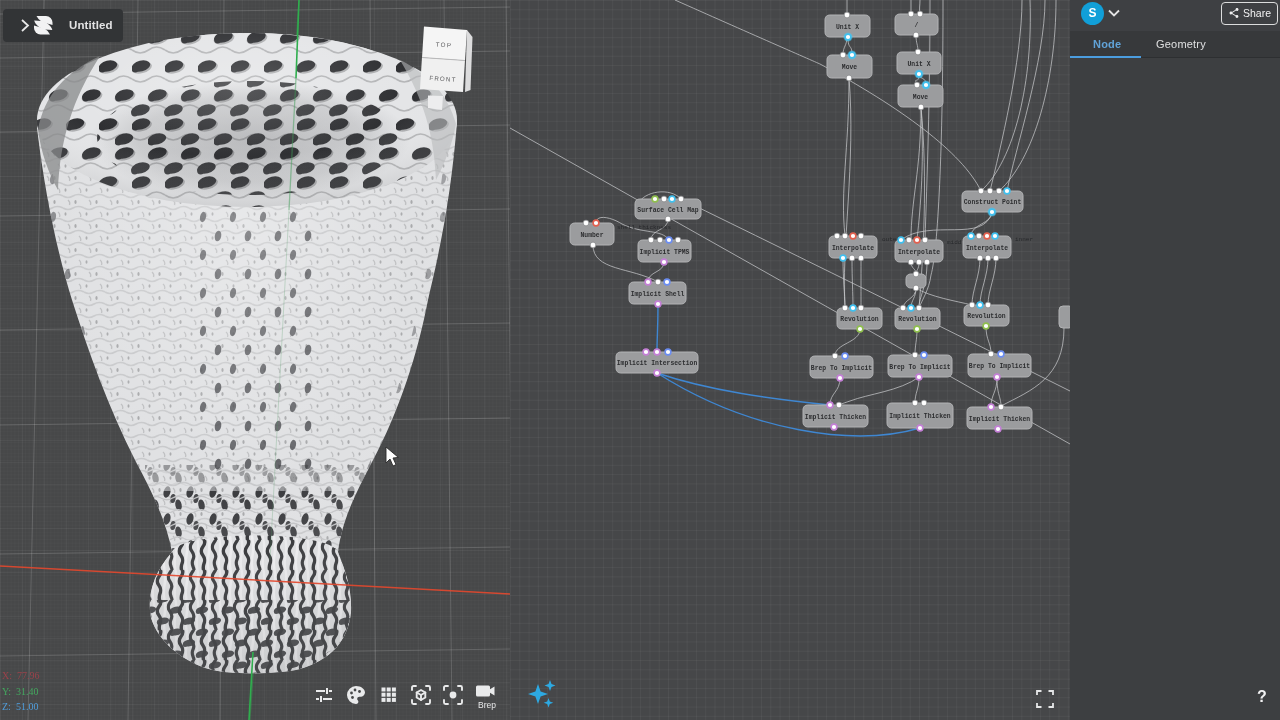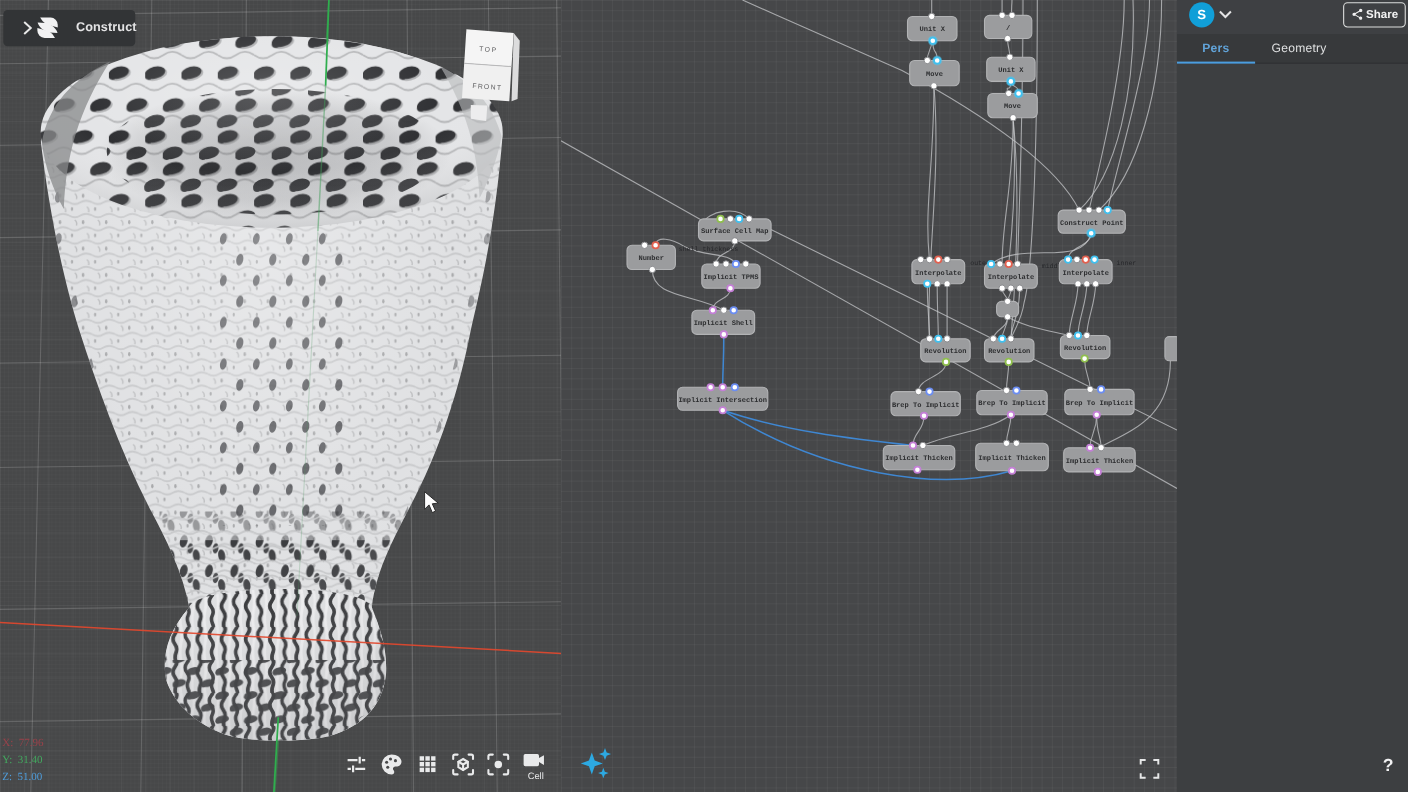--- a/index.html
+++ b/index.html
@@ -20,21 +20,21 @@
 #ptop{position:absolute;left:0;top:0;width:210px;height:31px;background:#3e4043}
 #ptabs{position:absolute;left:0;top:31px;width:210px;height:27px;background:#37393b;border-bottom:1px solid #2d2f31}
 #pbody{position:absolute;left:0;top:58px;width:210px;height:662px;background:#3d3f41}
 .tab{position:absolute;top:0;height:26px;line-height:27px;font-size:11px;letter-spacing:.2px}
 #tabnode{left:23px;width:24px;color:#61a3d8;font-weight:bold}
 #tabgeo{left:86px;color:#dfe0e1;font-weight:normal}
 #tabline{position:absolute;left:0;top:25px;width:71px;height:2px;background:#4b9ddf}
 #avatar{position:absolute;left:1081px;top:2px;width:23px;height:23px;border-radius:50%;background:#119fd8;color:#fff;
  font-size:12px;font-weight:bold;text-align:center;line-height:23px}
 #sharebtn{position:absolute;left:1221px;top:2px;width:57px;height:23px;border:1.5px solid #dcdddd;border-radius:4px;color:#f2f2f3;
- font-size:10.5px;font-weight:bold;line-height:20px;text-align:right;padding-right:6px}
+ font-size:10.5px;font-weight:normal;line-height:20px;text-align:right;padding-right:6px}
 #titlebar{position:absolute;left:3px;top:9px;width:120px;height:33px;background:#323436;border-radius:4px;color:#e3e3e4}
 #titlebar .t{position:absolute;left:66px;top:10px;font-size:11.5px;font-weight:bold;letter-spacing:.1px}
 #coords{position:absolute;left:2px;top:668px;font-size:10px;line-height:15.5px;font-family:Liberation Serif, serif}
 #helpq{position:absolute;left:1257px;top:688px;color:#f2f2f3;font-size:16px;font-weight:bold}
 .toolico{position:absolute;top:683px}
 #persw{position:absolute;left:474px;top:700px;color:#e8e9ea;font-size:8.5px;text-align:center;width:26px}
 </style></head>
 <body>
 <div id="stage">
 <div id="viewport">
@@ -176,21 +176,21 @@
 </svg>
 <div id="titlebar">
 <svg width="120" height="33" style="position:absolute;left:0;top:0">
 <path d="M19,11 l6,5.5 -6,5.5" stroke="#e8e8e8" stroke-width="1.8" fill="none"></path>
 <g transform="translate(31,7)">
 <path d="M2.5,0 H12 a6.5,6.5 0 0 1 6.5,6.5 V9 L8,6 a14,14 0 0 1 -5.5,-6 Z" fill="#f2f2f3"></path>
 <path d="M16,18.5 H6.5 A6.5,6.5 0 0 1 0,12 V9.5 L10.5,12.5 a14,14 0 0 1 5.5,6 Z" fill="#f2f2f3"></path>
 <path d="M0.2,4.5 C1.5,9 6,12.5 11,13.5 L18.3,14 C17,9.5 12.5,6 7.5,5 Z" fill="#f2f2f3"></path>
 </g>
 </svg>
-<div class="t">Construct</div>
+<div class="t">Untitled</div>
 </div>
 <div id="coords">
 <div style="color:#a8404a;opacity:.85">X:&nbsp; 77.96</div>
 <div style="color:#43a85f">Y:&nbsp; 31.40</div>
 <div style="color:#4f9ddb">Z:&nbsp; 51.00</div>
 </div>
 <svg class="toolico" style="left:312px" width="24" height="24" viewBox="0 0 24 24">
         <g stroke="#e9eaeb" stroke-width="2" fill="none">
           <line x1="4" y1="8" x2="13" y2="8"></line>
           <line x1="17" y1="8" x2="20" y2="8"></line>
@@ -235,21 +235,21 @@
           <path d="M3,7 V4.5 A1.5,1.5 0 0 1 4.5,3 H7"></path>
           <path d="M17,3 h2.5 A1.5,1.5 0 0 1 21,4.5 V7"></path>
           <path d="M21,17 v2.5 A1.5,1.5 0 0 1 19.5,21 H17"></path>
           <path d="M7,21 H4.5 A1.5,1.5 0 0 1 3,19.5 V17"></path>
         </g>
         <circle cx="12" cy="12" r="3.4" fill="#e9eaeb"></circle>
       </svg>
 <svg class="toolico" style="left:474px;top:679px" width="24" height="24" viewBox="0 0 24 24">
         <path d="M3.5,6.5 h11 a1.5,1.5 0 0 1 1.5,1.5 v2.2 l4.5,-2.6 v8.8 L16,13.8 V16 a1.5,1.5 0 0 1 -1.5,1.5 h-11 A1.5,1.5 0 0 1 2,16 V8 a1.5,1.5 0 0 1 1.5,-1.5 Z" fill="#e9eaeb"></path>
       </svg>
-<div id="persw">Cell</div>
+<div id="persw">Brep</div>
 </div>
 <div id="editor">
 <svg width="560" height="720" viewBox="0 0 560 720">
 <g fill="none" stroke="#c6c7c9" stroke-width="1" stroke-opacity="0.75">
 <path d="M337,0 L337,15"></path>
 <path d="M401,0 L401,14"></path>
 <path d="M410,0 C410,6 409,8 410,14"></path>
 <path d="M337,37 C337,46 333,46 333,55"></path>
 <path d="M338,37 C338,51 342,43 342,55"></path>
 <path d="M339,78 C339,150 330,190 335,236"></path>
@@ -465,21 +465,21 @@
 <path d="M527,695 v-4 h4.5"></path>
           <path d="M538.5,691 h4.5 v4"></path>
           <path d="M543,703 v4 h-4.5"></path>
           <path d="M531.5,707 h-4.5 v-4"></path>
 </g>
 </svg>
 </div>
 <div id="panel">
 <div id="ptop"></div>
 <div id="ptabs">
-        <span class="tab" id="tabnode">Pers</span>
+        <span class="tab" id="tabnode">Node</span>
         <span class="tab" id="tabgeo">Geometry</span>
         <div id="tabline"></div>
       </div>
 <div id="pbody"></div>
 </div>
 <div id="avatar">S</div>
 <svg style="position:absolute;left:1107px;top:8px" width="14" height="10" viewBox="0 0 14 10">
       <path d="M2,2.5 l5,5 5,-5" stroke="#e4e4e5" stroke-width="1.8" fill="none"></path>
     </svg>
 <div id="sharebtn">Share</div>

